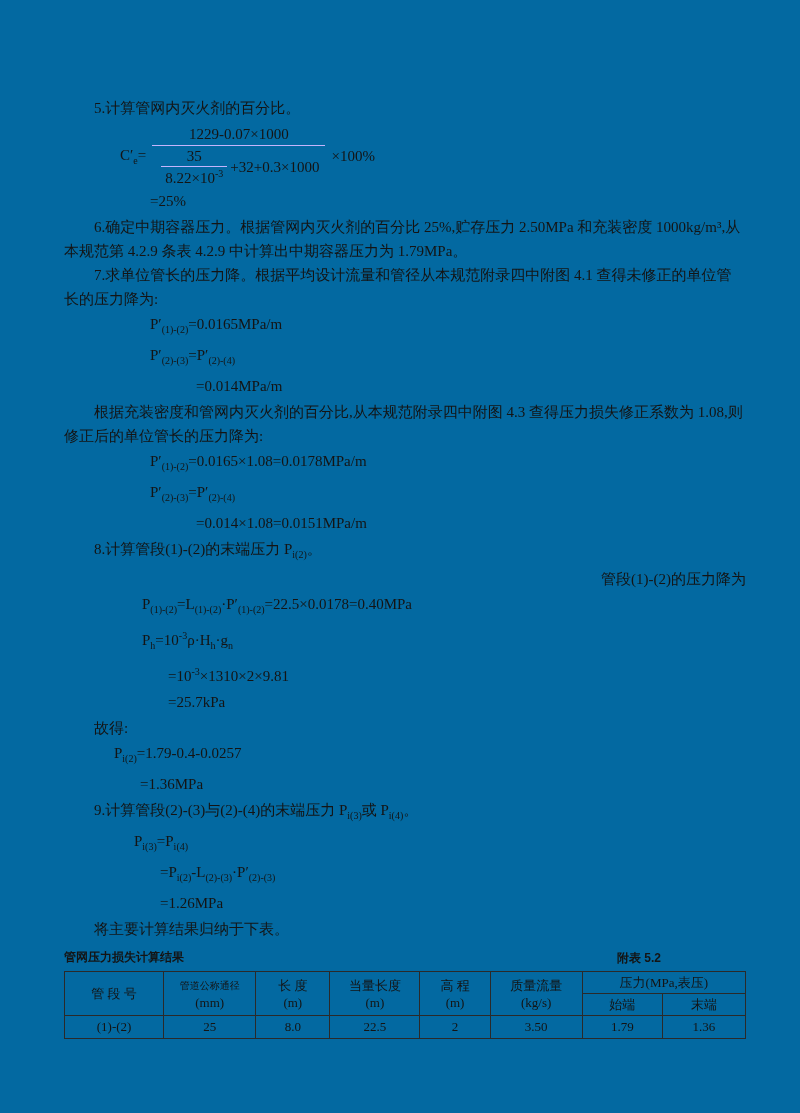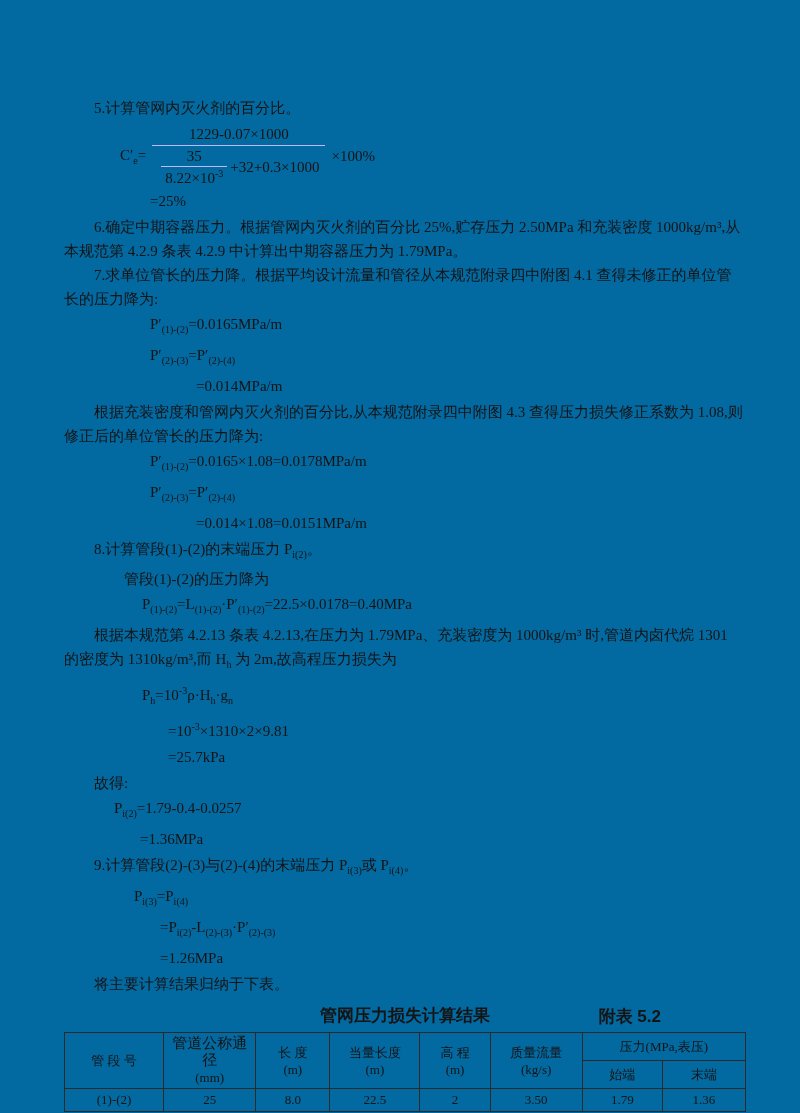--- a/index.html
+++ b/index.html
@@ -4,21 +4,21 @@
 <style>
   * { margin:0; padding:0; box-sizing:border-box; }
   html,body { background:#cfcfcf; }
   body { font-family:"Liberation Serif","DejaVu Serif",serif; color:#141414; }
   .page {
     width:800px; height:1113px; margin:0 auto; background:#0369a1;
     padding:96px 54px 0 64px; overflow:hidden; position:relative;
   }
   .para { font-size:15px; line-height:24px; }
   .ind  { text-indent:2em; }
-  .ind2 { text-indent:4em; }
+  .ind2 { text-indent:4em;text-align:right; }
   .fline { font-size:15px; line-height:25px; margin:1px 0; white-space:nowrap; }
   sub { font-size:10px; }
   sup { font-size:10px; }
   
   .ml-a { margin-left:86px; }   
   .ml-b { margin-left:132px; }  
   .ml-c { margin-left:78px; }   
   .ml-d { margin-left:104px; }  
   .ml-e { margin-left:50px; }   
   .ml-f { margin-left:76px; }   
@@ -27,27 +27,27 @@
   
   .frow { display:flex; align-items:center; font-size:15px; margin:5px 0 2px 56px; }
   .frac { display:inline-flex; flex-direction:column; align-items:stretch; text-align:center; margin:0 6px; }
   .frac > .num { border-bottom:1px solid #c4b5fd; padding:1px 10px 2px; }
   .frac > .den { padding:2px 6px 0; }
   .den-row { display:flex; align-items:center; justify-content:center; }
   .frac.inner { margin:0 3px; }
   .frac.inner > .num { padding:0 6px 1px; }
   .frac.inner > .den { padding:1px 4px 0; }
   
-  .caption { position:relative; margin-top:8px; margin-bottom:5px; font-size:17px; font-weight:bold; text-align:center; font-family:"Liberation Sans","DejaVu Sans",sans-serif; }
+  .caption { position:relative; margin-top:8px; margin-bottom:5px; font-size:12px; font-weight:bold; font-family:"Liberation Sans","DejaVu Sans",sans-serif; }
   .caption .tag { position:absolute; right:85px; top:1px; }
   .tbl { border-collapse:collapse; width:100%; font-size:13px; table-layout:fixed; }
   .tbl th, .tbl td { border:1px solid #2a2a2a; text-align:center; padding:2px 2px; font-weight:normal; vertical-align:middle; }
   .tbl thead th { line-height:17px; height:19px; }
   .tbl tbody td { height:23px; }
-  .hdr2 { font-size:15px; }
+  .hdr2 { font-size:10px; }
 </style>
 </head>
 <body>
 
 <div class="page">
 
   <p class="para ind">5.计算管网内灭火剂的百分比。</p>
 
   <div>
     <div class="frow">
@@ -80,21 +80,20 @@
 
   <div class="fline ml-a">P′<sub>(1)-(2)</sub>=0.0165×1.08=0.0178MPa/m</div>
   <div class="fline ml-a">P′<sub>(2)-(3)</sub>=P′<sub>(2)-(4)</sub></div>
   <div class="fline ml-b">=0.014×1.08=0.0151MPa/m</div>
 
   <p class="para ind">8.计算管段(1)-(2)的末端压力 P<sub>i(2)</sub>。</p>
   <p class="para ind2">管段(1)-(2)的压力降为</p>
 
   <div class="fline ml-c">P<sub>(1)-(2)</sub>=L<sub>(1)-(2)</sub>·P′<sub>(1)-(2)</sub>=22.5×0.0178=0.40MPa</div>
 
-  <p class="para ind">根据本规范第 4.2.13 条表 4.2.13,在压力为 1.79MPa、充装密度为 1000kg/m³ 时,管道内卤代烷 1301 的密度为 1310kg/m³,而 H<sub>h</sub> 为 2m,故高程压力损失为</p>
 
   <div class="fline ml-c">P<sub>h</sub>=10<sup>-3</sup>ρ·H<sub>h</sub>·g<sub>n</sub></div>
   <div class="fline ml-d">=10<sup>-3</sup>×1310×2×9.81</div>
   <div class="fline ml-d">=25.7kPa</div>
 
   <p class="para ind">故得:</p>
 
   <div class="fline ml-e">P<sub>i(2)</sub>=1.79-0.4-0.0257</div>
   <div class="fline ml-f">=1.36MPa</div>
 

